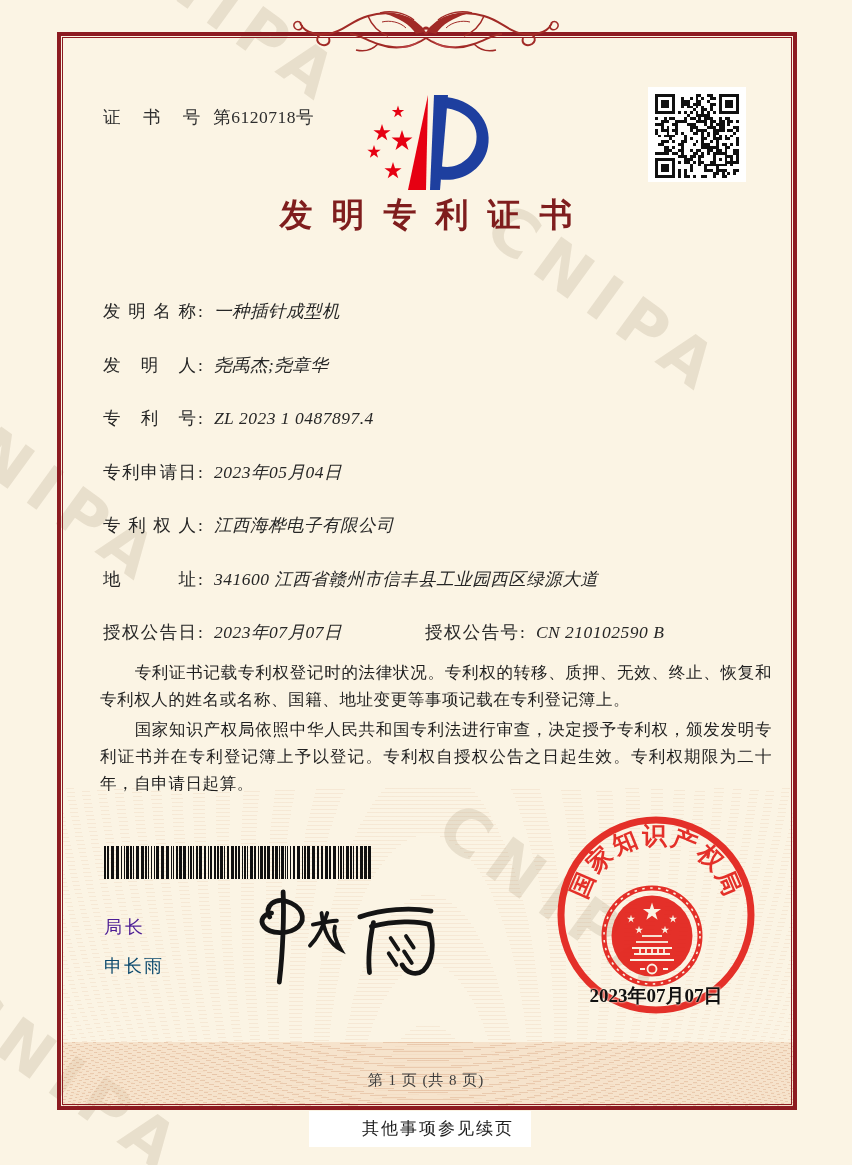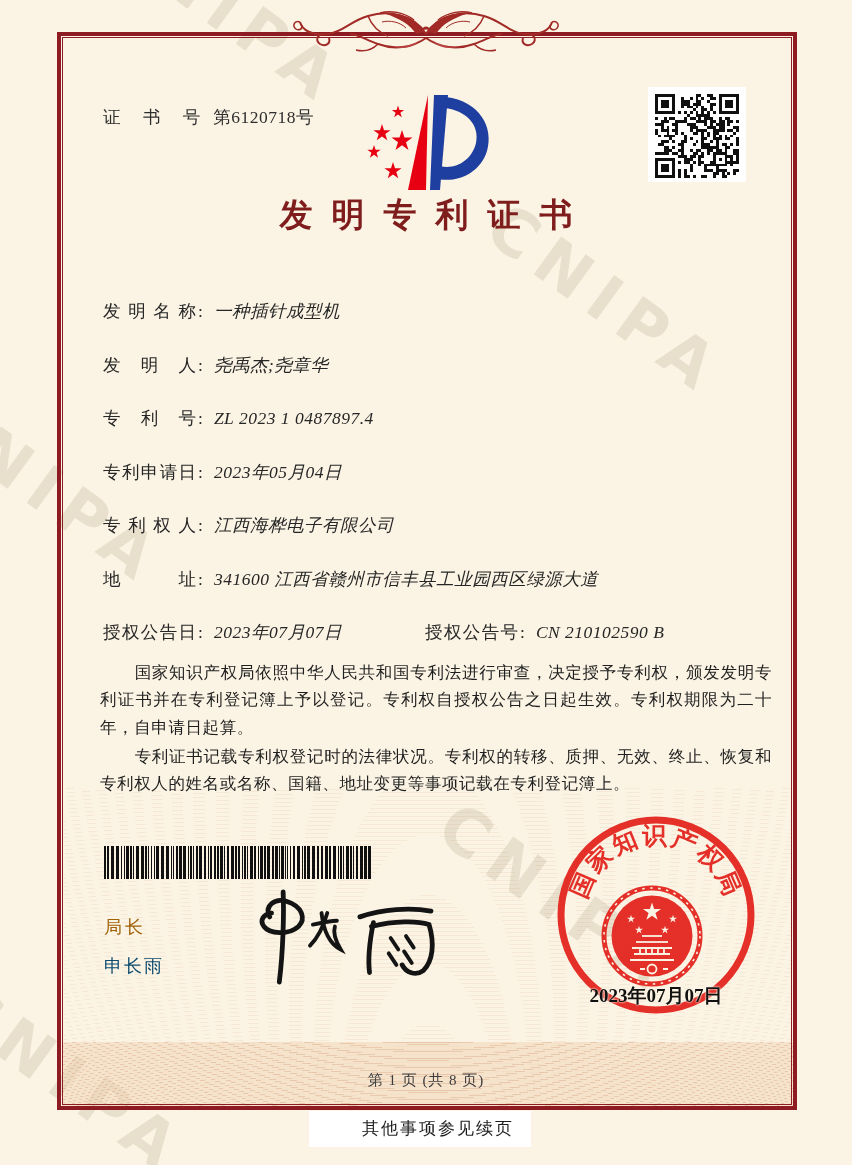--- a/index.html
+++ b/index.html
@@ -44,21 +44,21 @@
   .pair2{position:absolute;left:322px;top:0;}
 
   
   #paras{position:absolute;left:100px;top:659px;width:672px;z-index:5;
       font-size:16.5px;line-height:27.3px;color:#1f1f1f;text-align:justify;letter-spacing:0.6px;}
   #paras p{margin:0 0 2px 0;text-indent:2.1em;}
 
   .barcode{position:absolute;left:104px;top:846px;z-index:5;}
 
   .signer-title{position:absolute;left:104px;top:915px;font-family:"Liberation Sans","DejaVu Sans",sans-serif;
-      font-size:18px;letter-spacing:3px;color:#a16207;z-index:5;}
+      font-size:18px;letter-spacing:3px;color:#4c1d95;z-index:5;}
   .signer-name{position:absolute;left:104px;top:954px;font-family:Liberation Serif, serif;
       font-size:18px;letter-spacing:2px;color:#0c4a6e;z-index:5;}
   .signature{position:absolute;left:214px;top:884px;z-index:6;}
 
   .seal{position:absolute;left:546px;top:812px;z-index:6;opacity:0.95;}
   .seal-date{position:absolute;left:568px;top:983px;width:176px;text-align:center;
       font-size:19px;font-weight:bold;color:#111;z-index:7;
       text-shadow:0 0 2px #FBF4E4,0 0 2px #FBF4E4;}
 
   .page-info{position:absolute;left:0;right:0;top:1071px;text-align:center;font-size:15px;
@@ -608,22 +608,22 @@
             <span>公</span>
             <span>告</span>
             <span>号</span>
           </span>
           <span class="fcolon">:</span>
           <span class="fvalue">CN 210102590 B</span>
         </span></div>
     </div>
 
   <div id="paras">
+      <p>专利证书记载专利权登记时的法律状况。专利权的转移、质押、无效、终止、恢复和专利权人的姓名或名称、国籍、地址变更等事项记载在专利登记簿上。</p>
       <p>国家知识产权局依照中华人民共和国专利法进行审查，决定授予专利权，颁发发明专利证书并在专利登记簿上予以登记。专利权自授权公告之日起生效。专利权期限为二十年，自申请日起算。</p>
-      <p>专利证书记载专利权登记时的法律状况。专利权的转移、质押、无效、终止、恢复和专利权人的姓名或名称、国籍、地址变更等事项记载在专利登记簿上。</p>
     </div>
 
   <svg id="barcode" class="barcode" width="274" height="34" viewBox="0 0 274 34">
       <rect x="0" y="0" width="2" height="33" fill="#101010"></rect>
       <rect x="3" y="0" width="2" height="33" fill="#101010"></rect>
       <rect x="7" y="0" width="3" height="33" fill="#101010"></rect>
       <rect x="12" y="0" width="3" height="33" fill="#101010"></rect>
       <rect x="17" y="0" width="1" height="33" fill="#101010"></rect>
       <rect x="20" y="0" width="1" height="33" fill="#101010"></rect>
       <rect x="22" y="0" width="3" height="33" fill="#101010"></rect>

